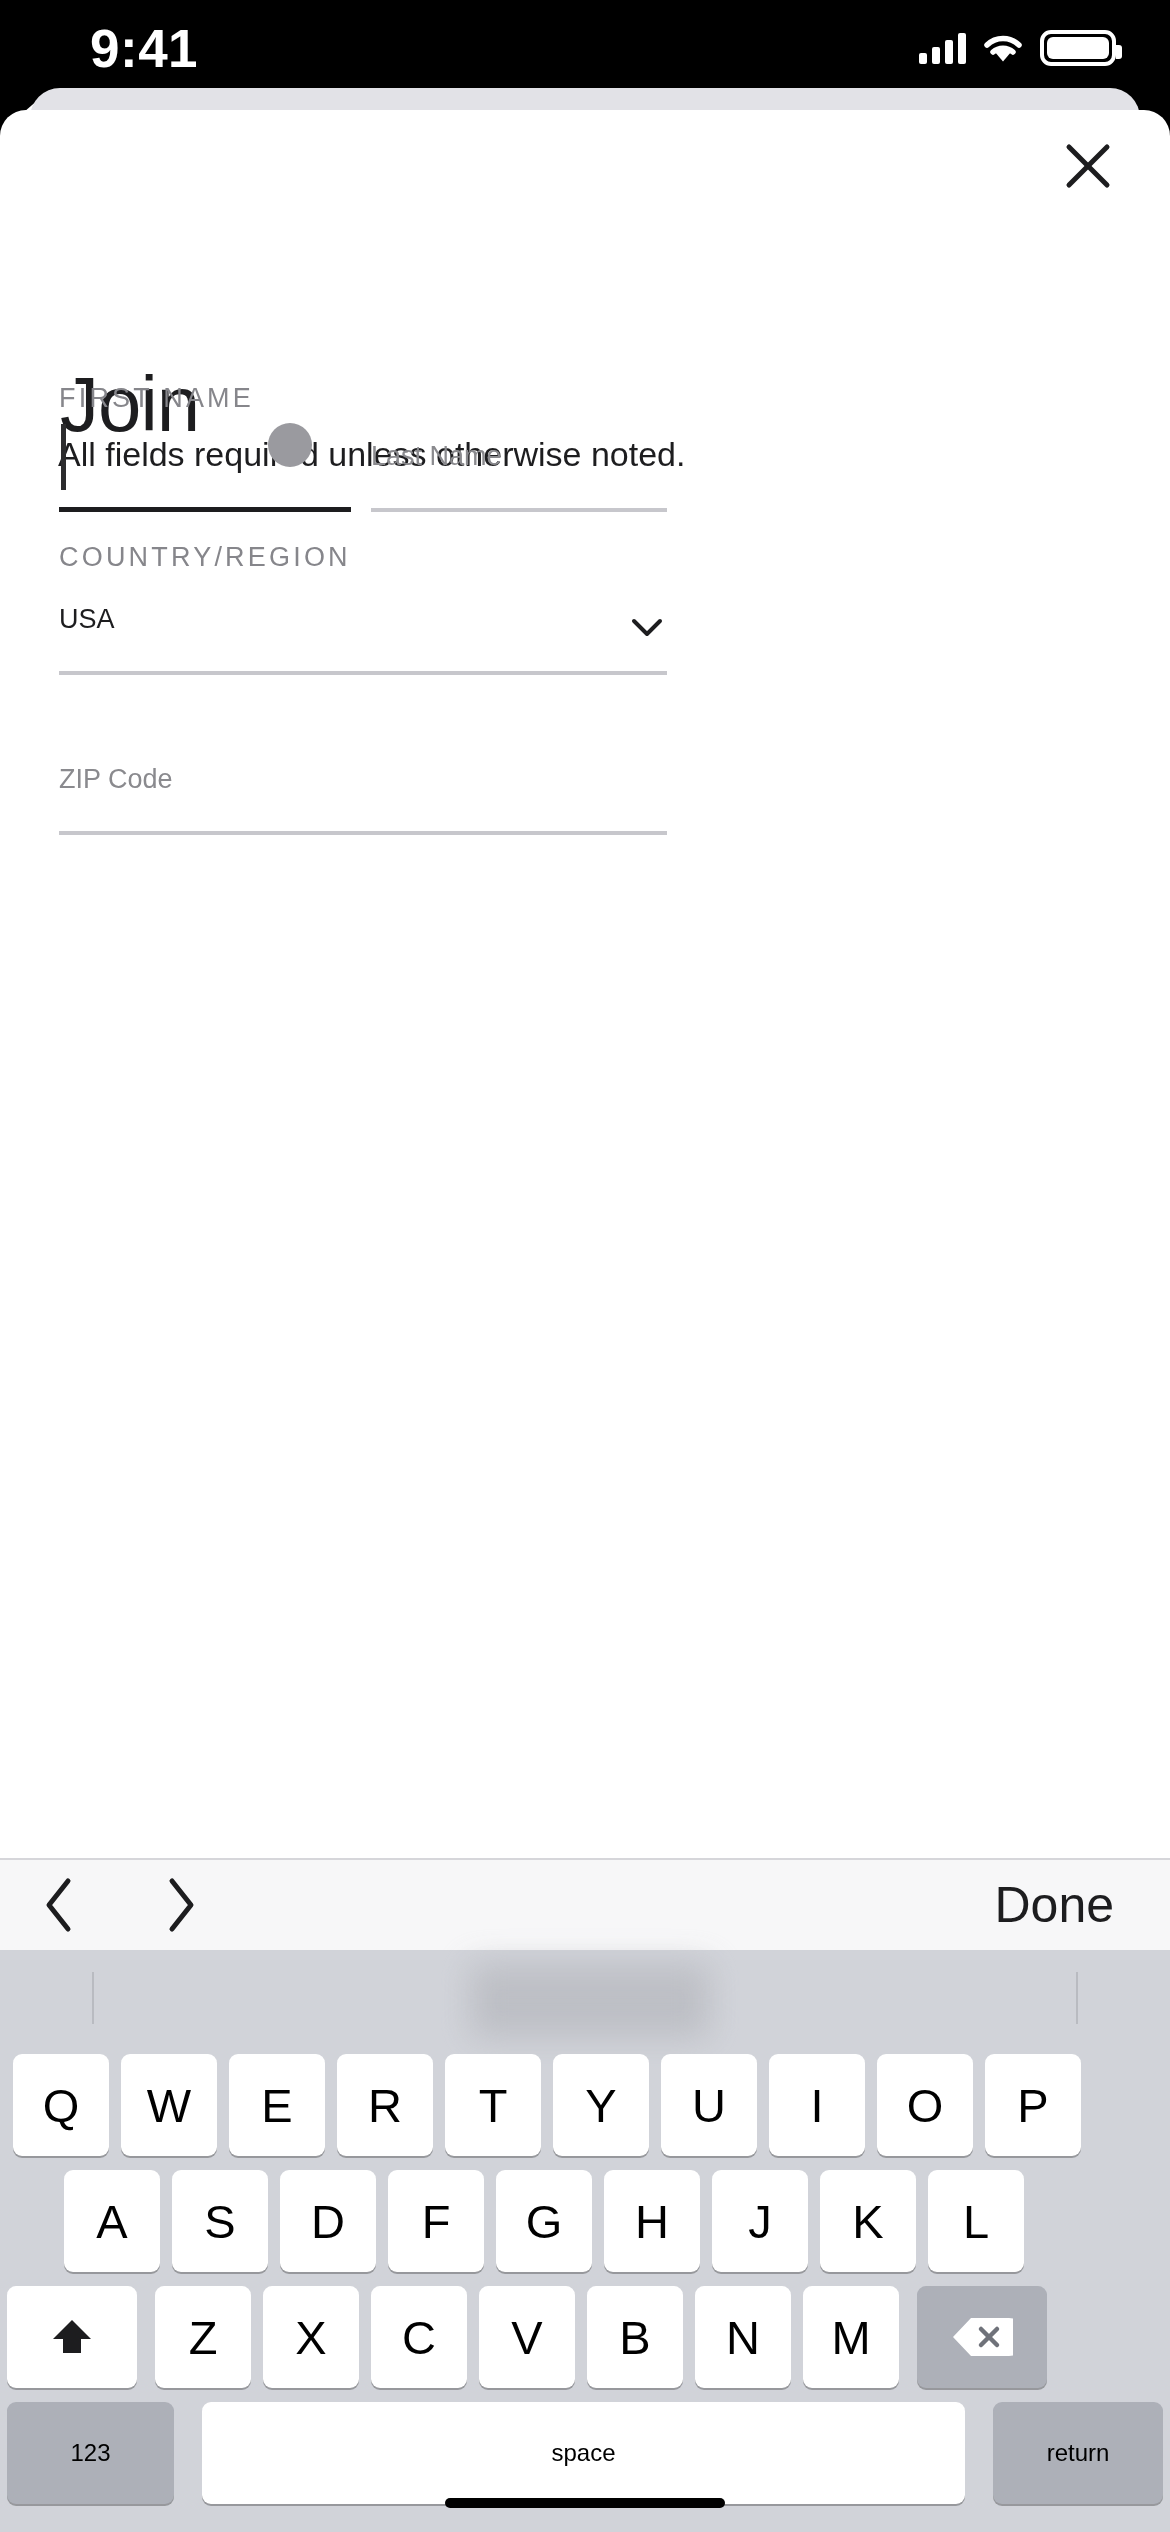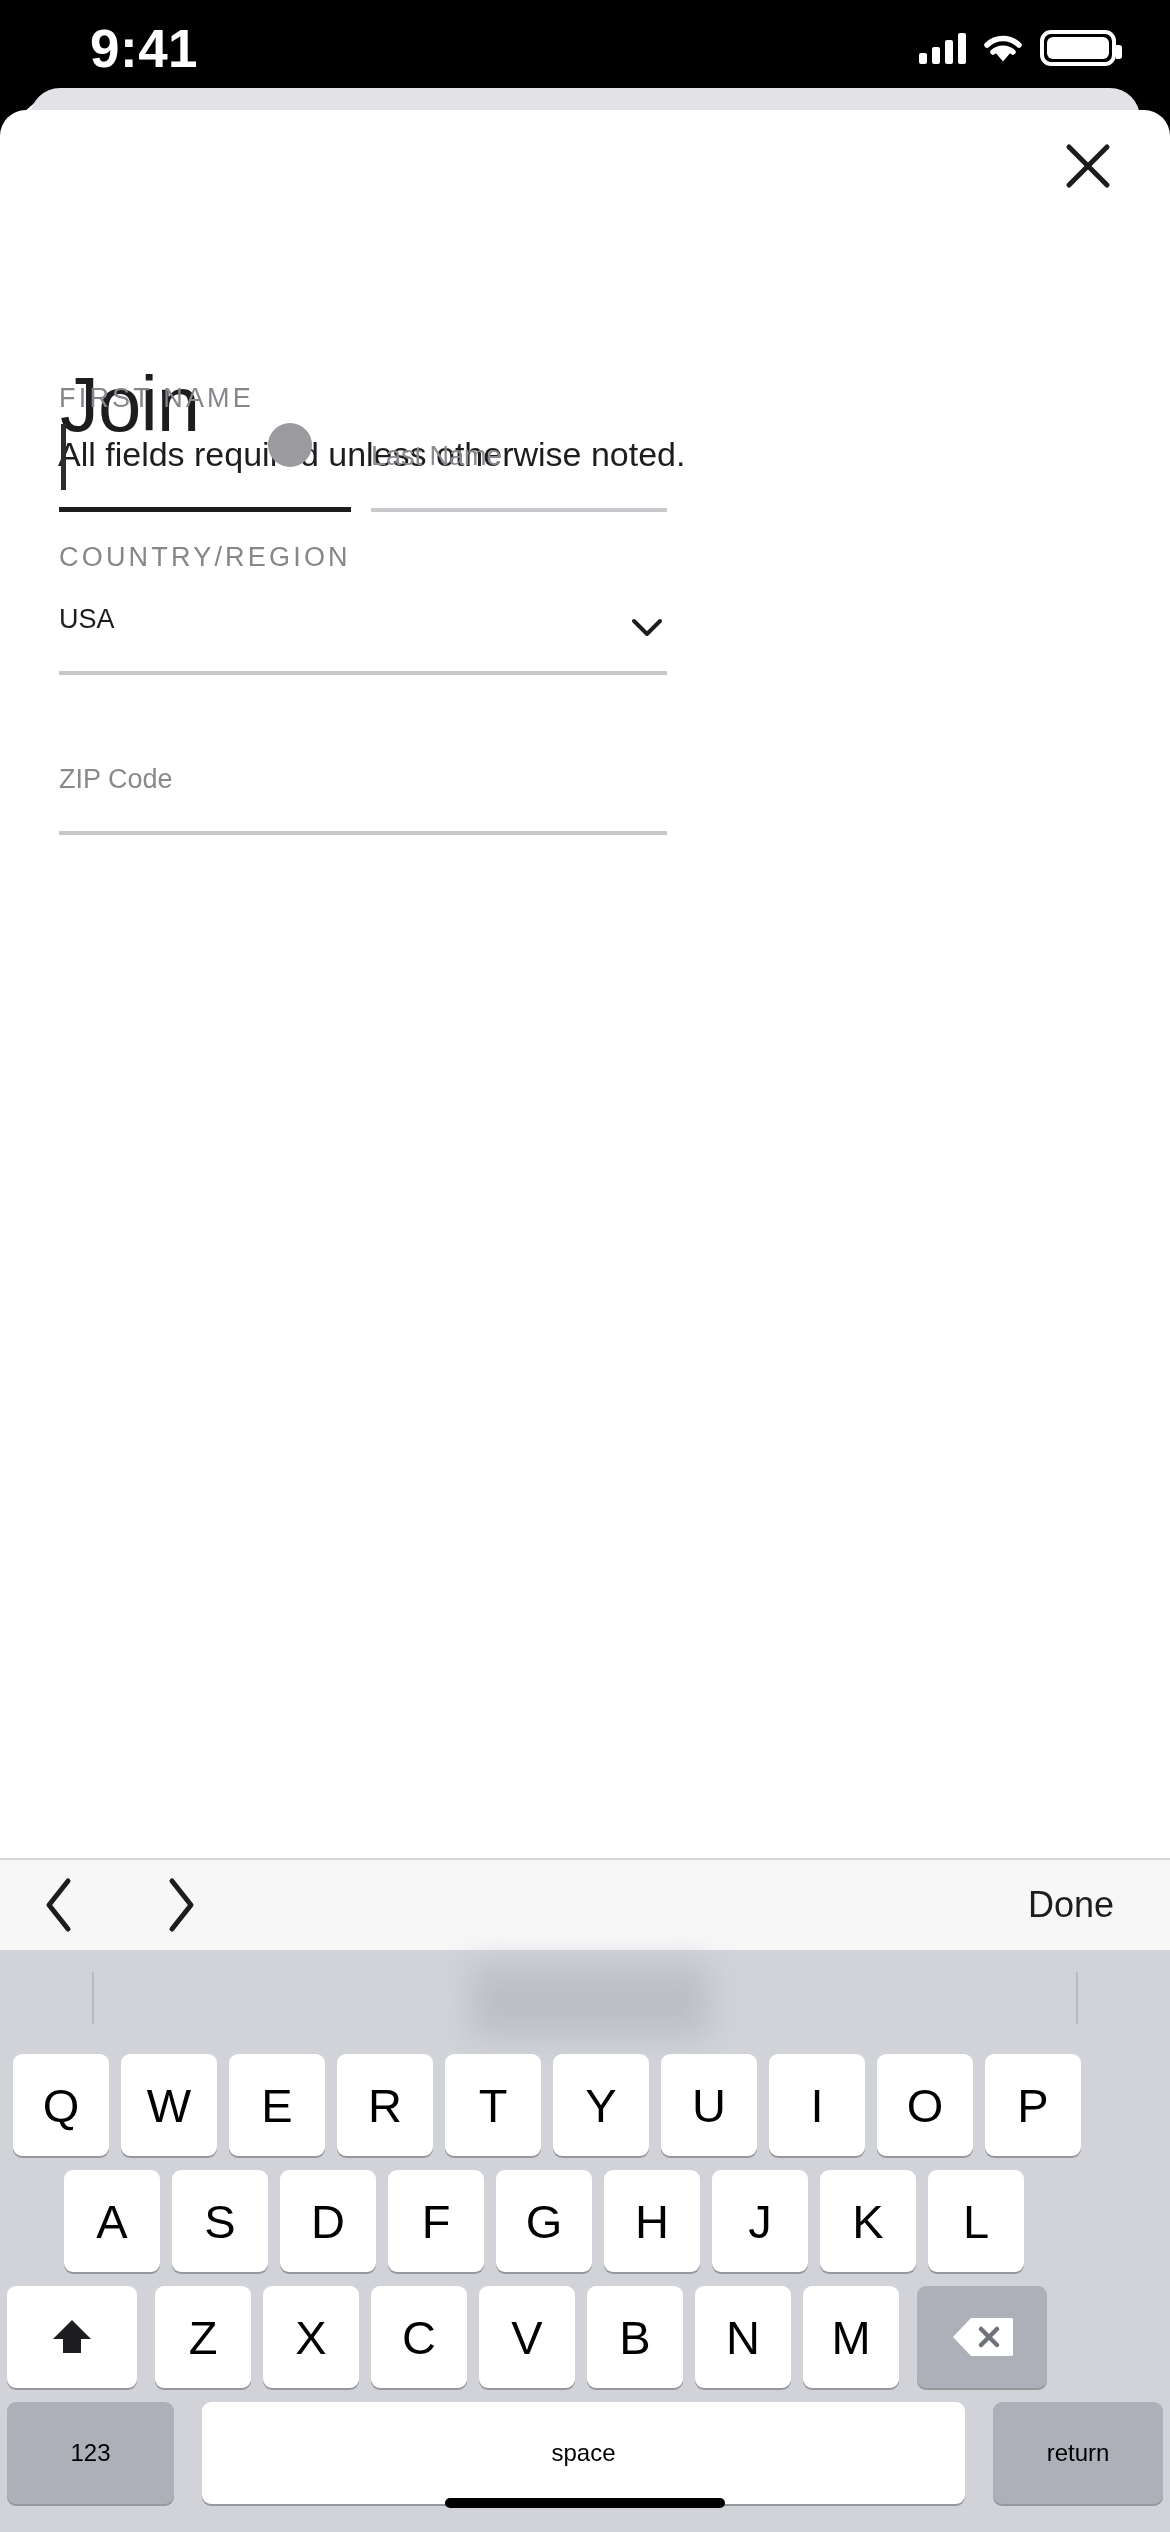--- a/index.html
+++ b/index.html
@@ -123,21 +123,21 @@
   }
   .acc-arrow {
     width:96px; height:92px;
     display:flex; align-items:center; justify-content:center;
     cursor:pointer;
   }
   .acc-arrow:first-child { margin-left:12px; }
   .acc-arrow + .acc-arrow { margin-left:24px; }
   .acc-done {
     margin-left:auto; margin-right:56px;
-    font-size:36px; color:#1d1d1f; font-weight:400; cursor:pointer;
+    font-size:50px; color:#1d1d1f; font-weight:400; cursor:pointer;
   }
 
   
   .keyboard {
     position:absolute; left:0; top:1950px; width:1170px; height:582px;
     background:#d1d3d9;
   }
   .predictive {
     position:absolute; left:0; top:0; width:1170px; height:96px;
   }

